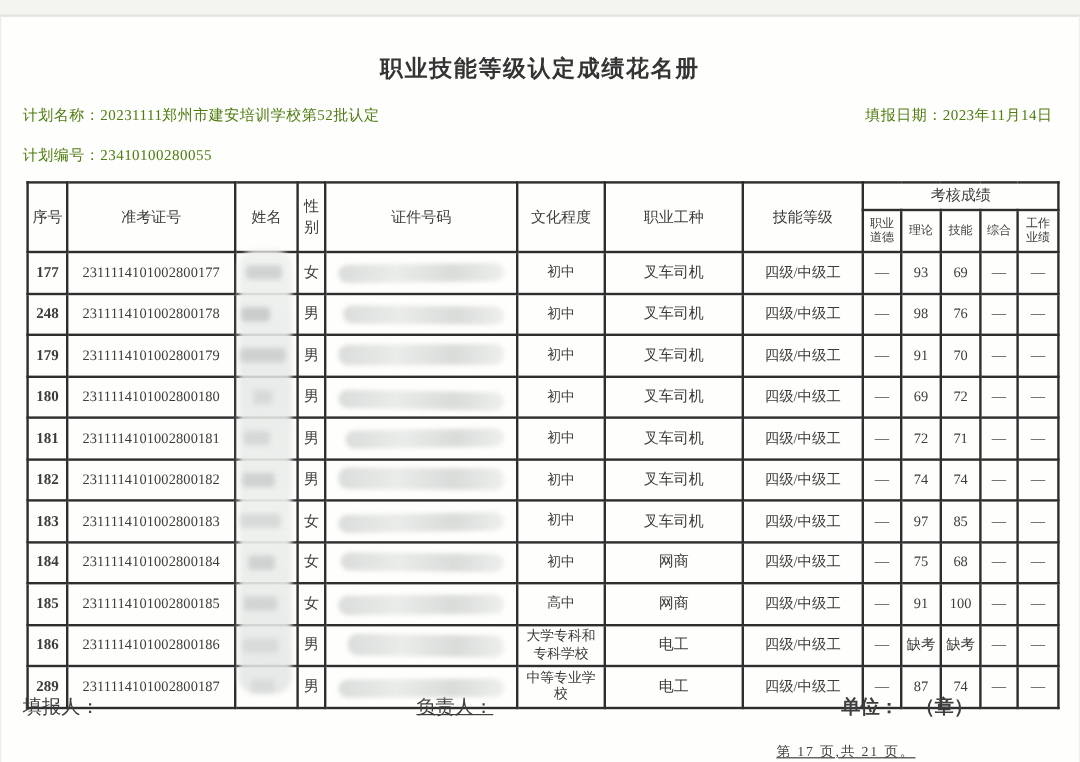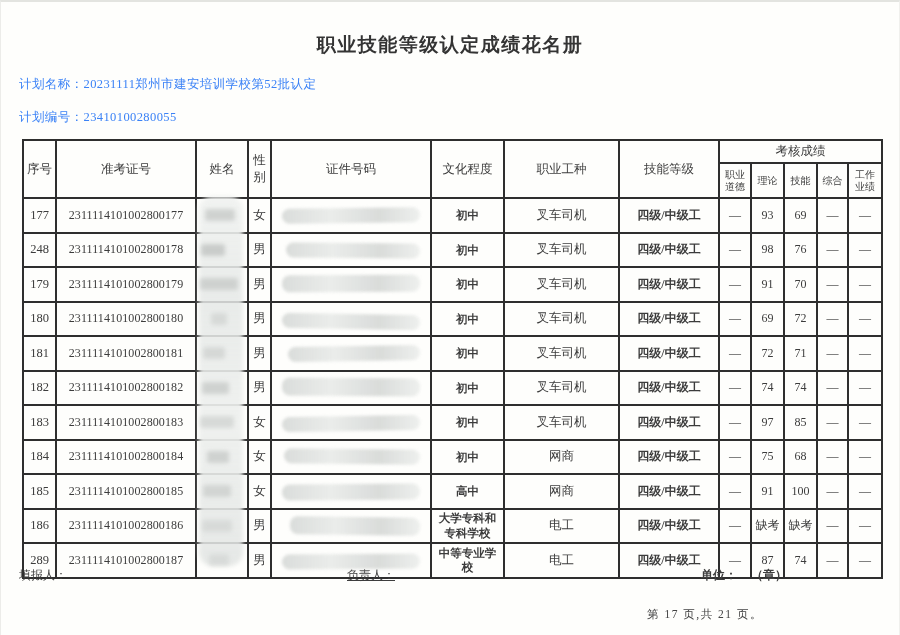--- a/index.html
+++ b/index.html
@@ -4,46 +4,46 @@
 <style>
   html,body { margin:0; padding:0; }
   body {
     width:900px; height:635px; position:relative; overflow:hidden;
     background:#f4f4f1;
     font-family:"Liberation Serif","DejaVu Serif",serif;
     color:#3e3e3e;
   }
   .page {
     position:absolute; inset:0; background:#fefefc;
-    border-top:2px solid #e3e4e0; border-left:1px solid #ecece9; border-right:1px solid #f0f0ed;
+    border-top:2px solid #e3e4e0; border-left:1px solid #ecece9; border-right:1px solid #f0f0ed;margin-top:12px;
   }
   .title {
     position:absolute; top:30px; left:0; right:0; text-align:center;
     font-size:19px; font-weight:bold; letter-spacing:1.5px; color:#343434;
   }
   .meta {
     position:absolute; left:18px; right:22px; display:flex; justify-content:space-between;
-    font-size:12.5px; color:#3b82f6; letter-spacing:.4px;
+    font-size:12.5px; color:#4d7c0f; letter-spacing:.4px;
   }
   .meta1 { top:74px; }
   .meta2 { top:107px; }
 
   .table-wrap { position:absolute; top:137px; left:21px; }
   table { border-collapse:collapse; table-layout:fixed; width:859px; position:relative; }
   th, td {
     border:2px solid #2e2e2e; text-align:center; vertical-align:middle;
     padding:0 2px; font-weight:normal; color:#3c3c3c;
   }
   thead tr.h1 th { height:21px; font-size:12.5px; }
   thead tr.h2 th { height:33px; font-size:10px; line-height:1.15; }
   tbody td { height:32.5px; font-size:12.5px; }
-  .c-no { font-size:12.5px; }
+  .c-no { font-size:12.5px;font-weight:bold; }
   .c-ticket { font-size:12px; letter-spacing:.1px; }
-  .c-edu { font-size:11.5px; line-height:1.25;font-weight:bold; }
-  .c-level { font-size:12px;font-weight:bold; }
+  .c-edu { font-size:11.5px; line-height:1.25; }
+  .c-level { font-size:12px; }
   .c-score { font-size:12px; }
   .c-name, .c-id { position:relative; }
 
   
   .name-band {
     position:absolute; left:177px; top:57px; width:44px; height:370px;
     border-radius:14px; z-index:2; pointer-events:none;
     background:linear-gradient(180deg, rgba(240,242,240,.92), rgba(229,232,230,.85) 30%,
                rgba(238,240,238,.93) 60%, rgba(226,229,227,.86));
     filter:blur(2px);
@@ -75,37 +75,40 @@
   tbody tr:nth-child(3) .smudge-id { top:7px; height:17px; transform:rotate(-.3deg); }
   tbody tr:nth-child(4) .smudge-id { transform:rotate(1deg); top:11px; }
   tbody tr:nth-child(5) .smudge-id { left:16px; transform:rotate(-.9deg); }
   tbody tr:nth-child(6) .smudge-id { top:6px; height:18px; transform:rotate(.4deg); }
   tbody tr:nth-child(7) .smudge-id { transform:rotate(-1deg); top:10px; }
   tbody tr:nth-child(8) .smudge-id { left:12px; top:8px; transform:rotate(.6deg); }
   tbody tr:nth-child(9) .smudge-id { top:9px; height:16px; transform:rotate(-.5deg); }
   tbody tr:nth-child(10) .smudge-id { left:18px; top:7px; height:18px; transform:rotate(.8deg); }
   tbody tr:nth-child(11) .smudge-id { top:10px; transform:rotate(-.4deg); }
 
-  .footer { position:absolute; top:565px; left:0; right:0; height:20px; font-size:12px; }
+  .footer { position:absolute; top:565px; left:0; right:0; height:20px; font-size:16px; }
   .footer .f1 { position:absolute; left:18px; top:0; }
   .footer .f2 { position:absolute; left:346px; top:0;text-decoration:underline; }
   .footer .f3 { position:absolute; left:700px; top:0;font-weight:bold; }
   .footer .seal { margin-left:14px; }
-  .pageinfo { position:absolute; top:605px; left:646px; font-size:11.5px; letter-spacing:1.5px; color:#434343; }
+  .pageinfo { position:absolute; top:605px; left:646px; font-size:11.5px; letter-spacing:1.5px; color:#434343;text-decoration:underline; }
 </style>
 </head>
 <body>
 
 <div class="page">
 
   <div class="title">职业技能等级认定成绩花名册</div>
 
   <div class="meta meta1">
     <div>
       <span>计划名称：</span><span>20231111郑州市建安培训学校第52批认定</span>
+    </div>
+    <div>
+      <span>填报日期：</span><span>2023年11月14日</span>
     </div>
   </div>
 
   <div class="meta meta2">
     <div>
       <span>计划编号：</span><span>23410100280055</span>
     </div>
   </div>
 
   <div class="table-wrap">

